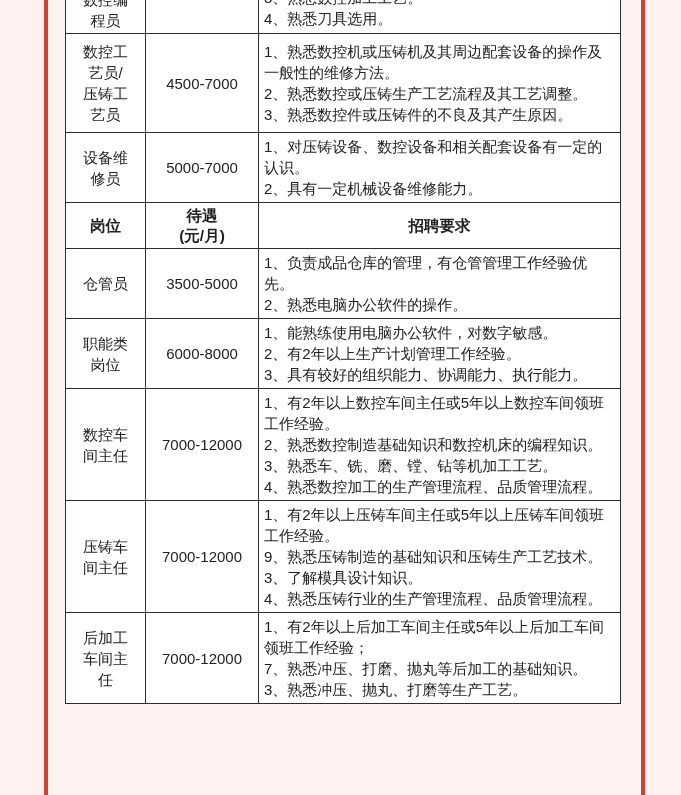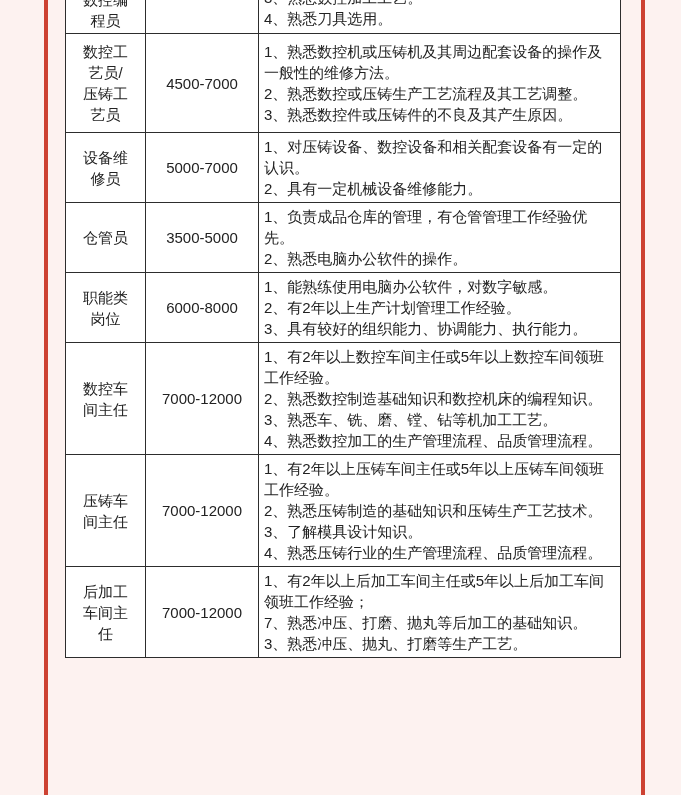--- a/index.html
+++ b/index.html
@@ -111,20 +111,28 @@
 </tbody>
   </table>
 
 <table class="jobs mgmt-table">
   <colgroup>
       <col class="c-pos">
       <col class="c-salary">
       <col>
     </colgroup>
   <tbody>
+  <tr class="header-row">
+    <td>岗位</td>
+    <td>
+      <div>待遇</div>
+      <div>(元/月)</div>
+    </td>
+    <td>招聘要求</td>
+  </tr>
   <tr>
     <td class="pos-cell" style="height:50px;">仓管员</td>
     <td class="salary-cell">3500-5000</td>
     <td class="req-cell">
       <div>1、负责成品仓库的管理，有仓管管理工作经验优先。</div>
       <div>2、熟悉电脑办公软件的操作。</div>
     </td>
   </tr>
   <tr>
     <td class="pos-cell" style="height:60px;">职能类岗位</td>
@@ -143,21 +151,21 @@
       <div>2、熟悉数控制造基础知识和数控机床的编程知识。</div>
       <div>3、熟悉车、铣、磨、镗、钻等机加工工艺。</div>
       <div>4、熟悉数控加工的生产管理流程、品质管理流程。</div>
     </td>
   </tr>
   <tr>
     <td class="pos-cell" style="height:110px;">压铸车间主任</td>
     <td class="salary-cell">7000-12000</td>
     <td class="req-cell">
       <div>1、有2年以上压铸车间主任或5年以上压铸车间领班工作经验。</div>
-      <div>2、熟悉压铸制造的基础知识和压铸生产工艺技术。</div>
+      <div>9、熟悉压铸制造的基础知识和压铸生产工艺技术。</div>
       <div>3、了解模具设计知识。</div>
       <div>4、熟悉压铸行业的生产管理流程、品质管理流程。</div>
     </td>
   </tr>
   <tr>
     <td class="pos-cell" style="height:88px;">后加工车间主任</td>
     <td class="salary-cell">7000-12000</td>
     <td class="req-cell">
       <div>1、有2年以上后加工车间主任或5年以上后加工车间领班工作经验；</div>
       <div>7、熟悉冲压、打磨、抛丸等后加工的基础知识。</div>

